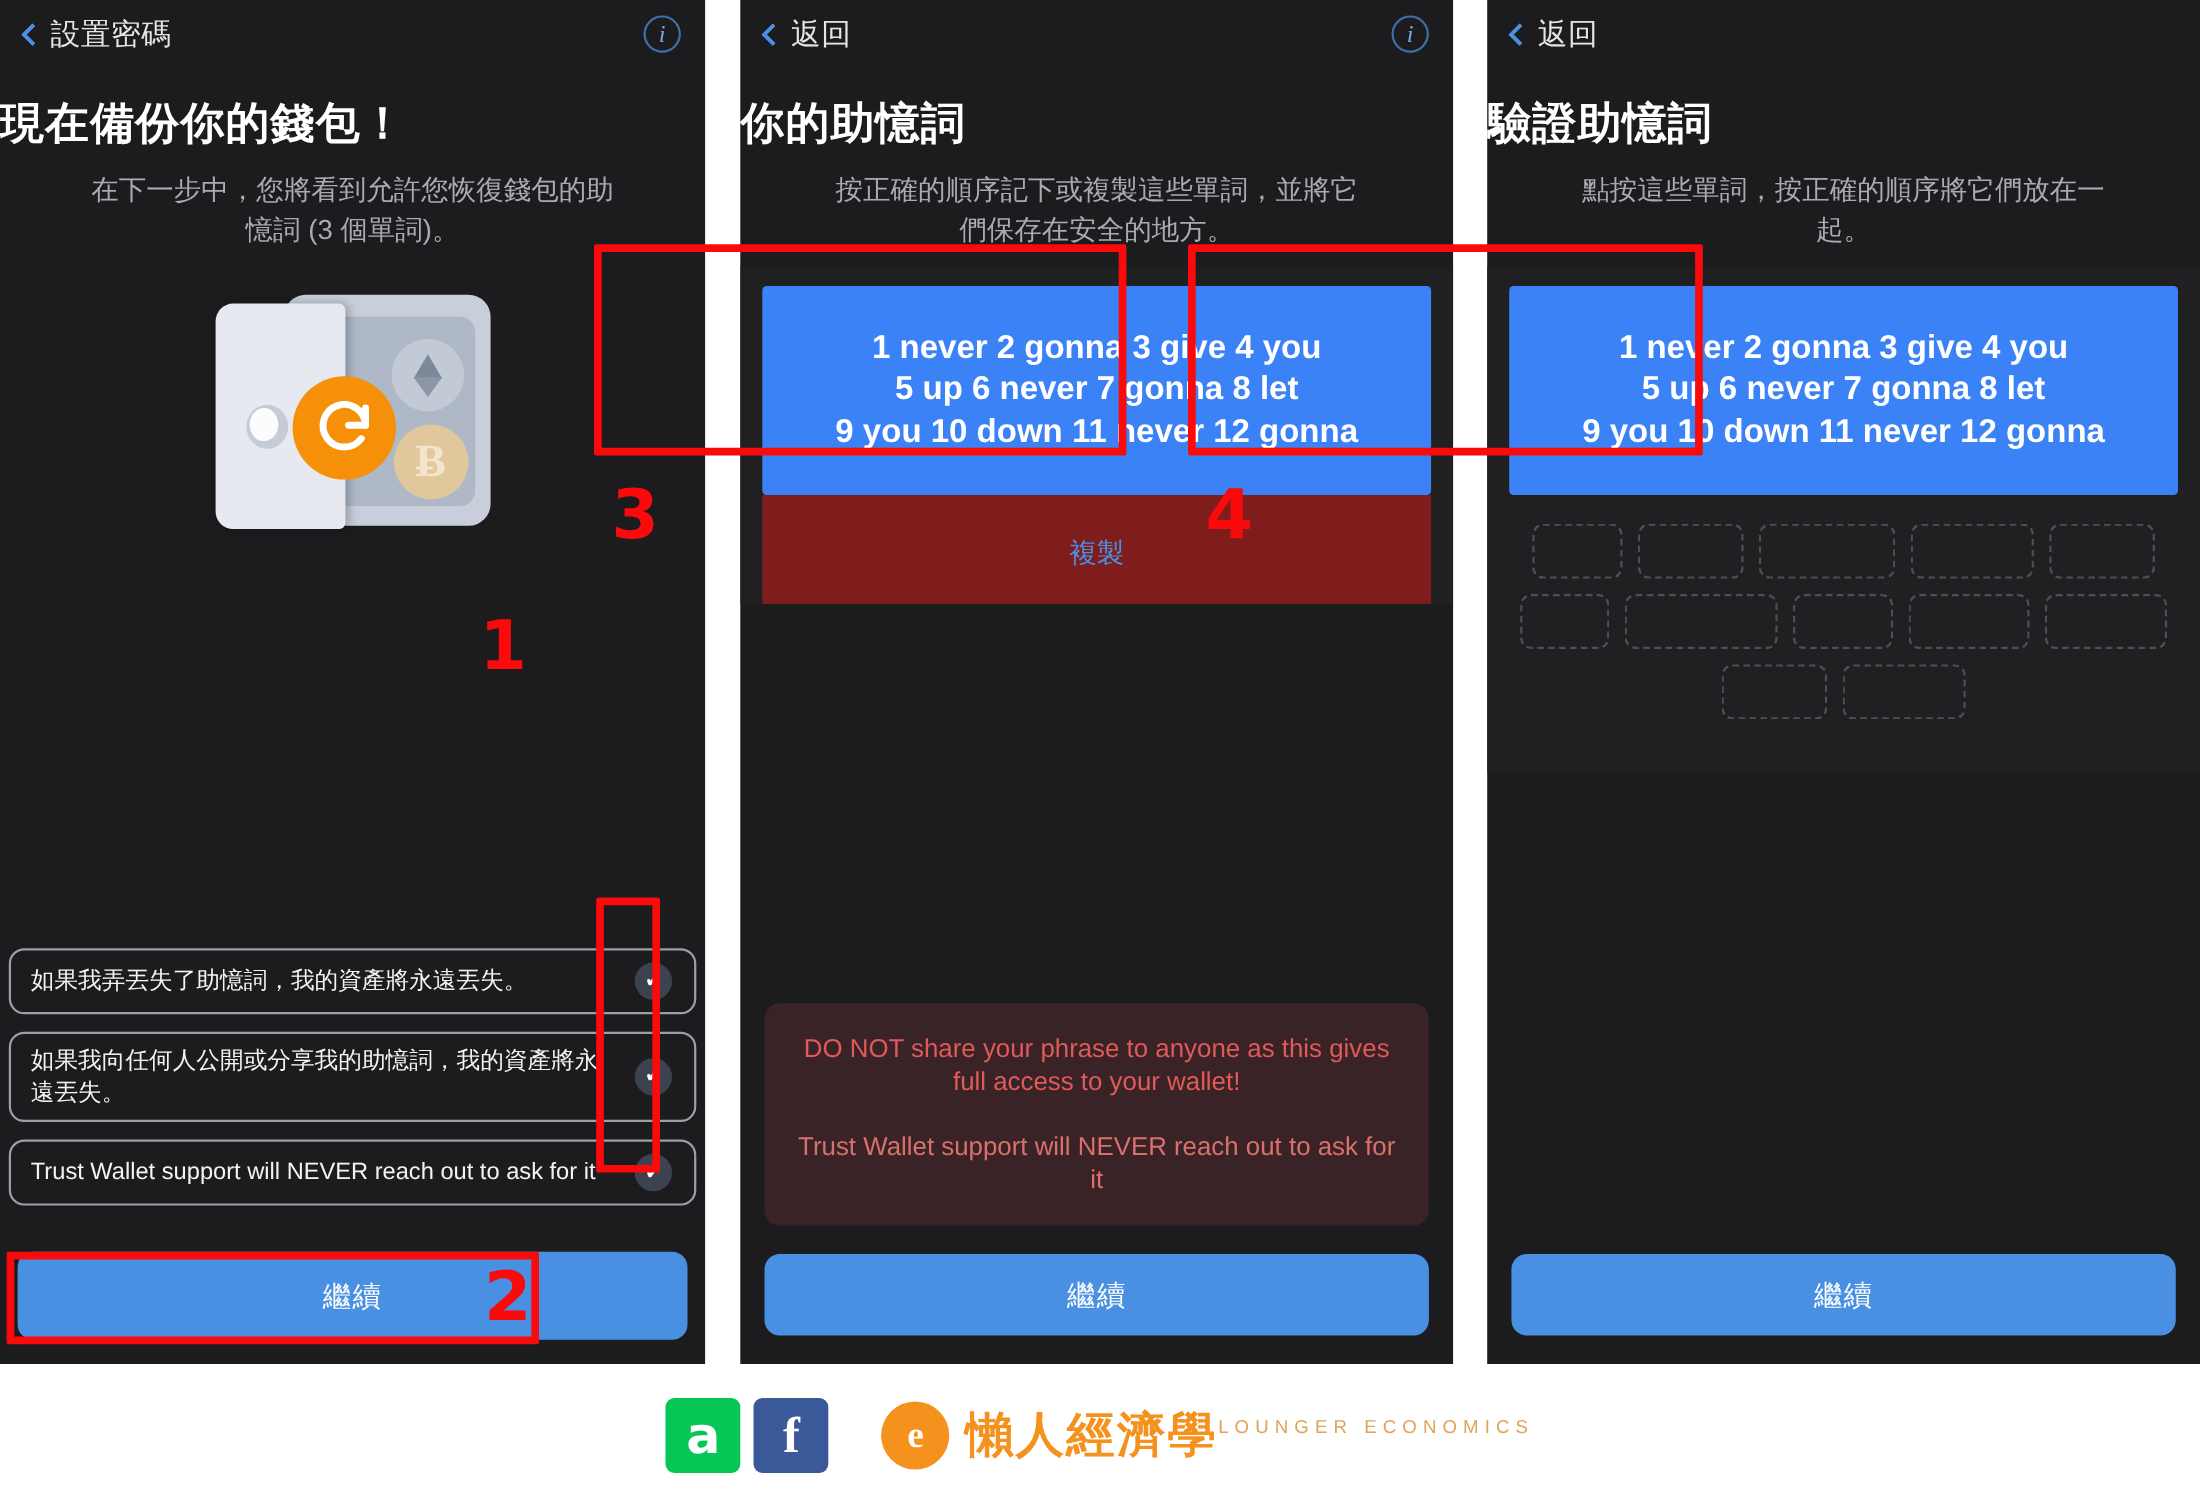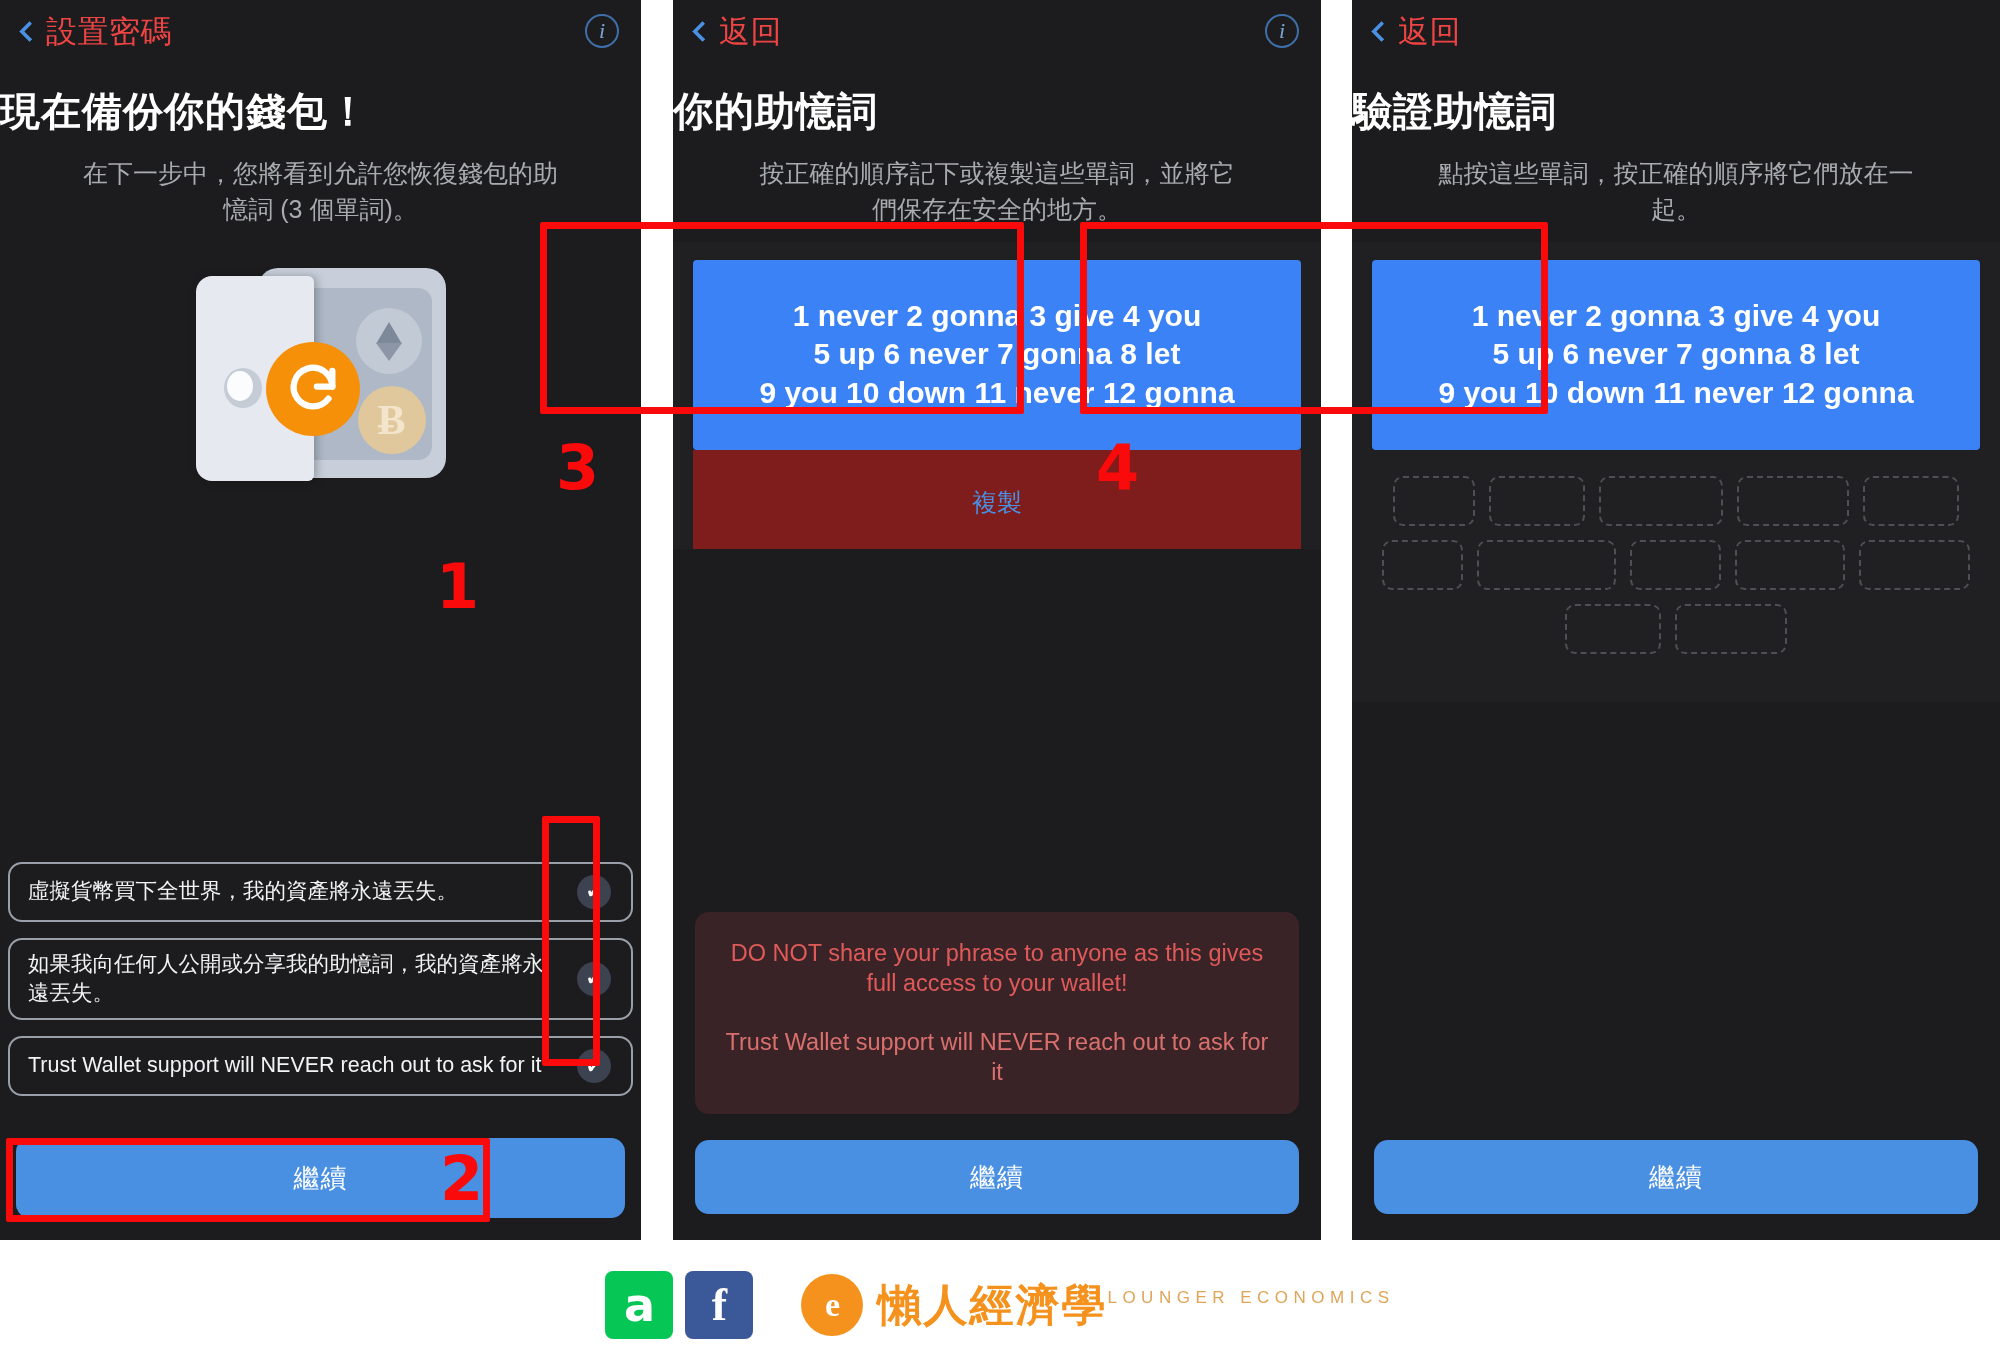--- a/index.html
+++ b/index.html
@@ -41,21 +41,21 @@
   }
   .chev {
     display: inline-block;
     width: 15px; height: 15px;
     border-left: 4px solid #4a90e2;
     border-bottom: 4px solid #4a90e2;
     transform: rotate(45deg);
     border-radius: 1px;
     margin-top: 1px;
   }
-  .nav-title { font-size: 31px; color: #ef4444; letter-spacing: .5px; }
+  .nav-title { font-size: 27px; color: #e5e5e5; letter-spacing: .5px; }
   .info-icon {
     position: absolute;
     right: 22px; top: 50%;
     transform: translateY(-50%);
     width: 34px; height: 34px;
     border: 2.5px solid #3f6fa8;
     border-radius: 50%;
     color: #7aa7d6;
     font-size: 22px;
     font-family: "Liberation Serif", serif;
@@ -383,21 +383,21 @@
           <svg viewBox="0 0 24 24" fill="none" stroke="#ffffff" stroke-width="2.6" stroke-linecap="round">
             <path d="M20 11a8 8 0 1 0-1.6 5"></path>
             <path d="M20 4.5V11h-6.4" stroke-linejoin="round"></path>
           </svg>
         </div>
       </div>
     </div>
 
     <div class="check-list">
       <div class="check-row">
-        <span class="check-text">虛擬貨幣買下全世界，我的資產將永遠丟失。</span>
+        <span class="check-text">如果我弄丟失了助憶詞，我的資產將永遠丟失。</span>
         <span class="check-box">✔</span>
       </div>
       <div class="check-row">
         <span class="check-text">如果我向任何人公開或分享我的助憶詞，我的資產將永遠丟失。</span>
         <span class="check-box">✔</span>
       </div>
       <div class="check-row">
         <span class="check-text">Trust Wallet support will NEVER reach out to ask for it</span>
         <span class="check-box">✔</span>
       </div>

